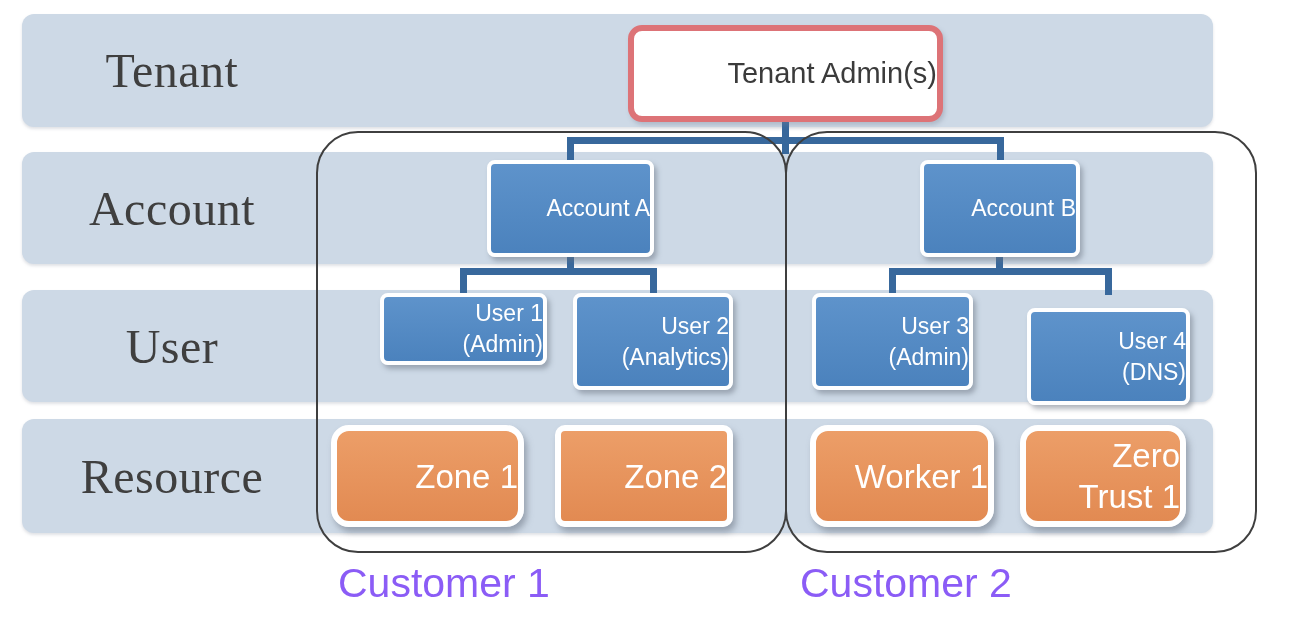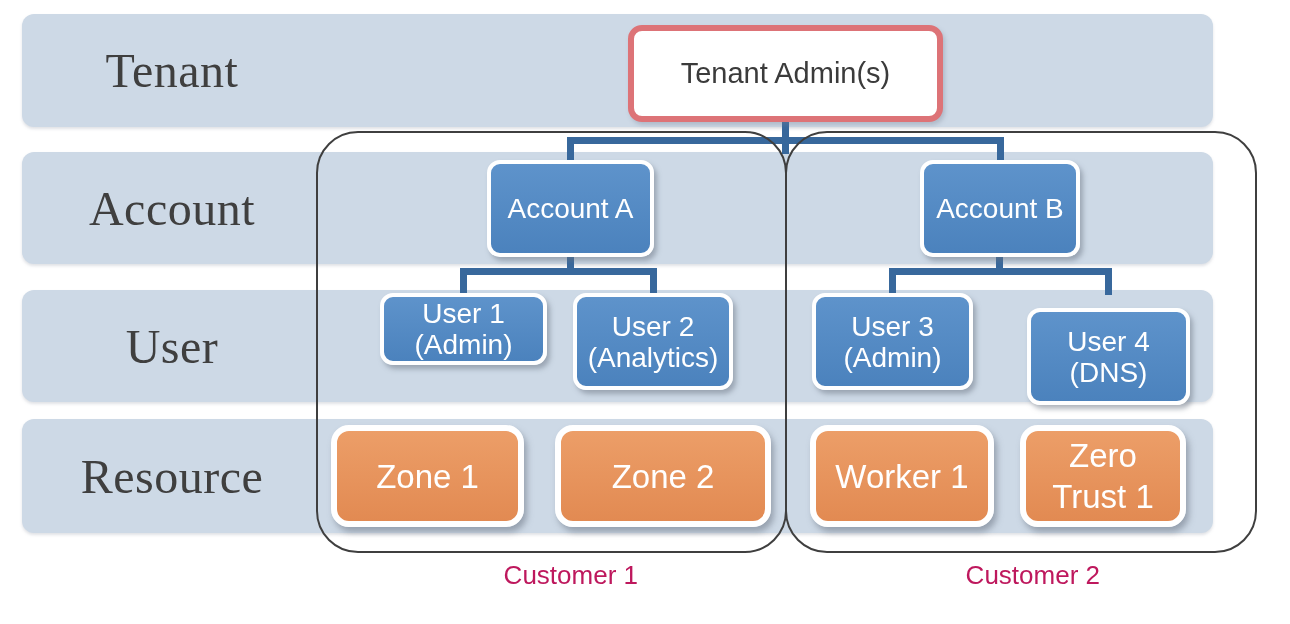--- a/index.html
+++ b/index.html
@@ -11,47 +11,47 @@
     position:absolute;left:22px;width:1191px;background:#cdd9e6;border-radius:12px;
     box-shadow:0 2px 3px rgba(130,140,155,0.25);
   }
   .rowlabel{
     position:absolute;left:22px;width:300px;text-align:center;
     color:#3f3f3f;font-size:48px;letter-spacing:0.5px;
     display:flex;align-items:center;justify-content:center;font-family:Liberation Serif, serif;
   }
   .node{
     position:absolute;box-sizing:border-box;display:flex;flex-direction:column;
-    align-items:center;justify-content:center;text-align:center;color:#ffffff;
+    align-items:flex-end;justify-content:center;text-align:center;color:#ffffff;
   }
   .node span{display:block;}
   .blue{
     background:linear-gradient(#5e93cb,#4b82bd);
-    border:4px solid #ffffff;border-radius:13px;
+    border:4px solid #ffffff;border-radius:8px;
     box-shadow:3px 4px 5px rgba(105,115,130,0.5);
-    font-size:28px;line-height:31px;
+    font-size:23px;line-height:31px;
   }
   .orange{
     background:linear-gradient(#ec9e68,#e28a52);
     border:6px solid #ffffff;border-radius:18px;
     box-shadow:3px 5px 6px rgba(105,115,130,0.55);
     font-size:33px;line-height:41px;
   }
   .admin{
     background:#ffffff;border:6px solid #dd7377;border-radius:14px;
     box-shadow:2px 3px 4px rgba(120,130,145,0.35);
     color:#3b3b3b;font-size:29px;
   }
   .conn{position:absolute;background:#38689c;}
   .outline{
     position:absolute;border:2.5px solid #3f3f3f;border-radius:42px;
     background:transparent;box-sizing:border-box;
   }
   .grouplabel{
-    position:absolute;width:300px;text-align:right;color:#be185d;font-size:26px;
+    position:absolute;width:300px;text-align:left;color:#8b5cf6;font-size:41px;
   }
 </style>
 </head>
 <body>
 
 <div class="canvas">
 
   <div class="band" style="top:14px;height:113px;"></div>
   <div class="band" style="top:152px;height:112px;"></div>
   <div class="band" style="top:290px;height:112px;"></div>
@@ -105,21 +105,21 @@
   </div>
   <div class="node blue" style="left:1027px;top:293px;width:163px;height:97px;margin-top:15px;">
     <span>User 4</span>
     <span>(DNS)</span>
   </div>
 
   <div class="node orange" style="left:331px;top:425px;width:193px;height:102px;">
     <span>Zone 1</span>
     <span></span>
   </div>
-  <div class="node orange" style="left:555px;top:425px;width:216px;height:102px;">
+  <div class="node orange" style="left:555px;top:425px;width:178px;height:102px;border-radius:10px;">
     <span>Zone 2</span>
     <span></span>
   </div>
   <div class="node orange" style="left:810px;top:425px;width:184px;height:102px;">
     <span>Worker 1</span>
     <span></span>
   </div>
   <div class="node orange" style="left:1012px;top:425px;width:166px;height:102px;margin-left:8px;">
     <span>Zero</span>
     <span>Trust 1</span>

